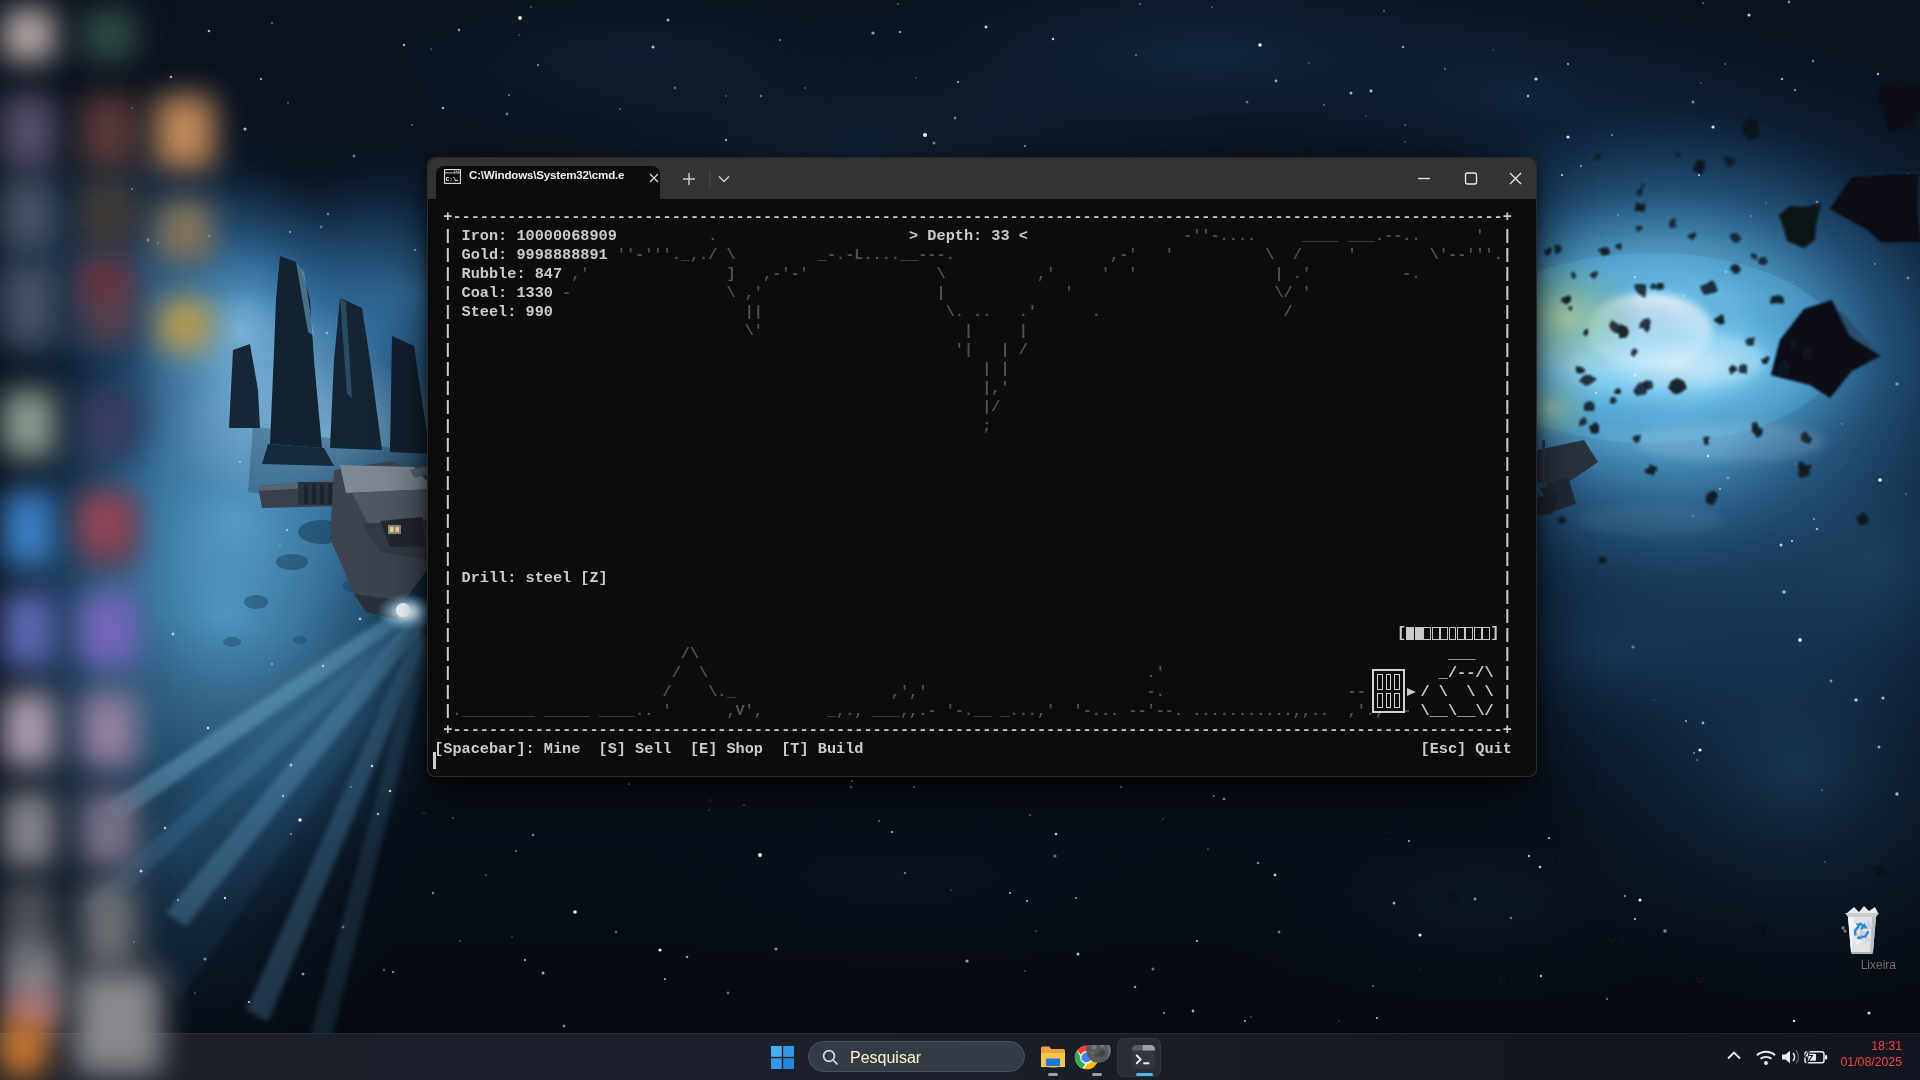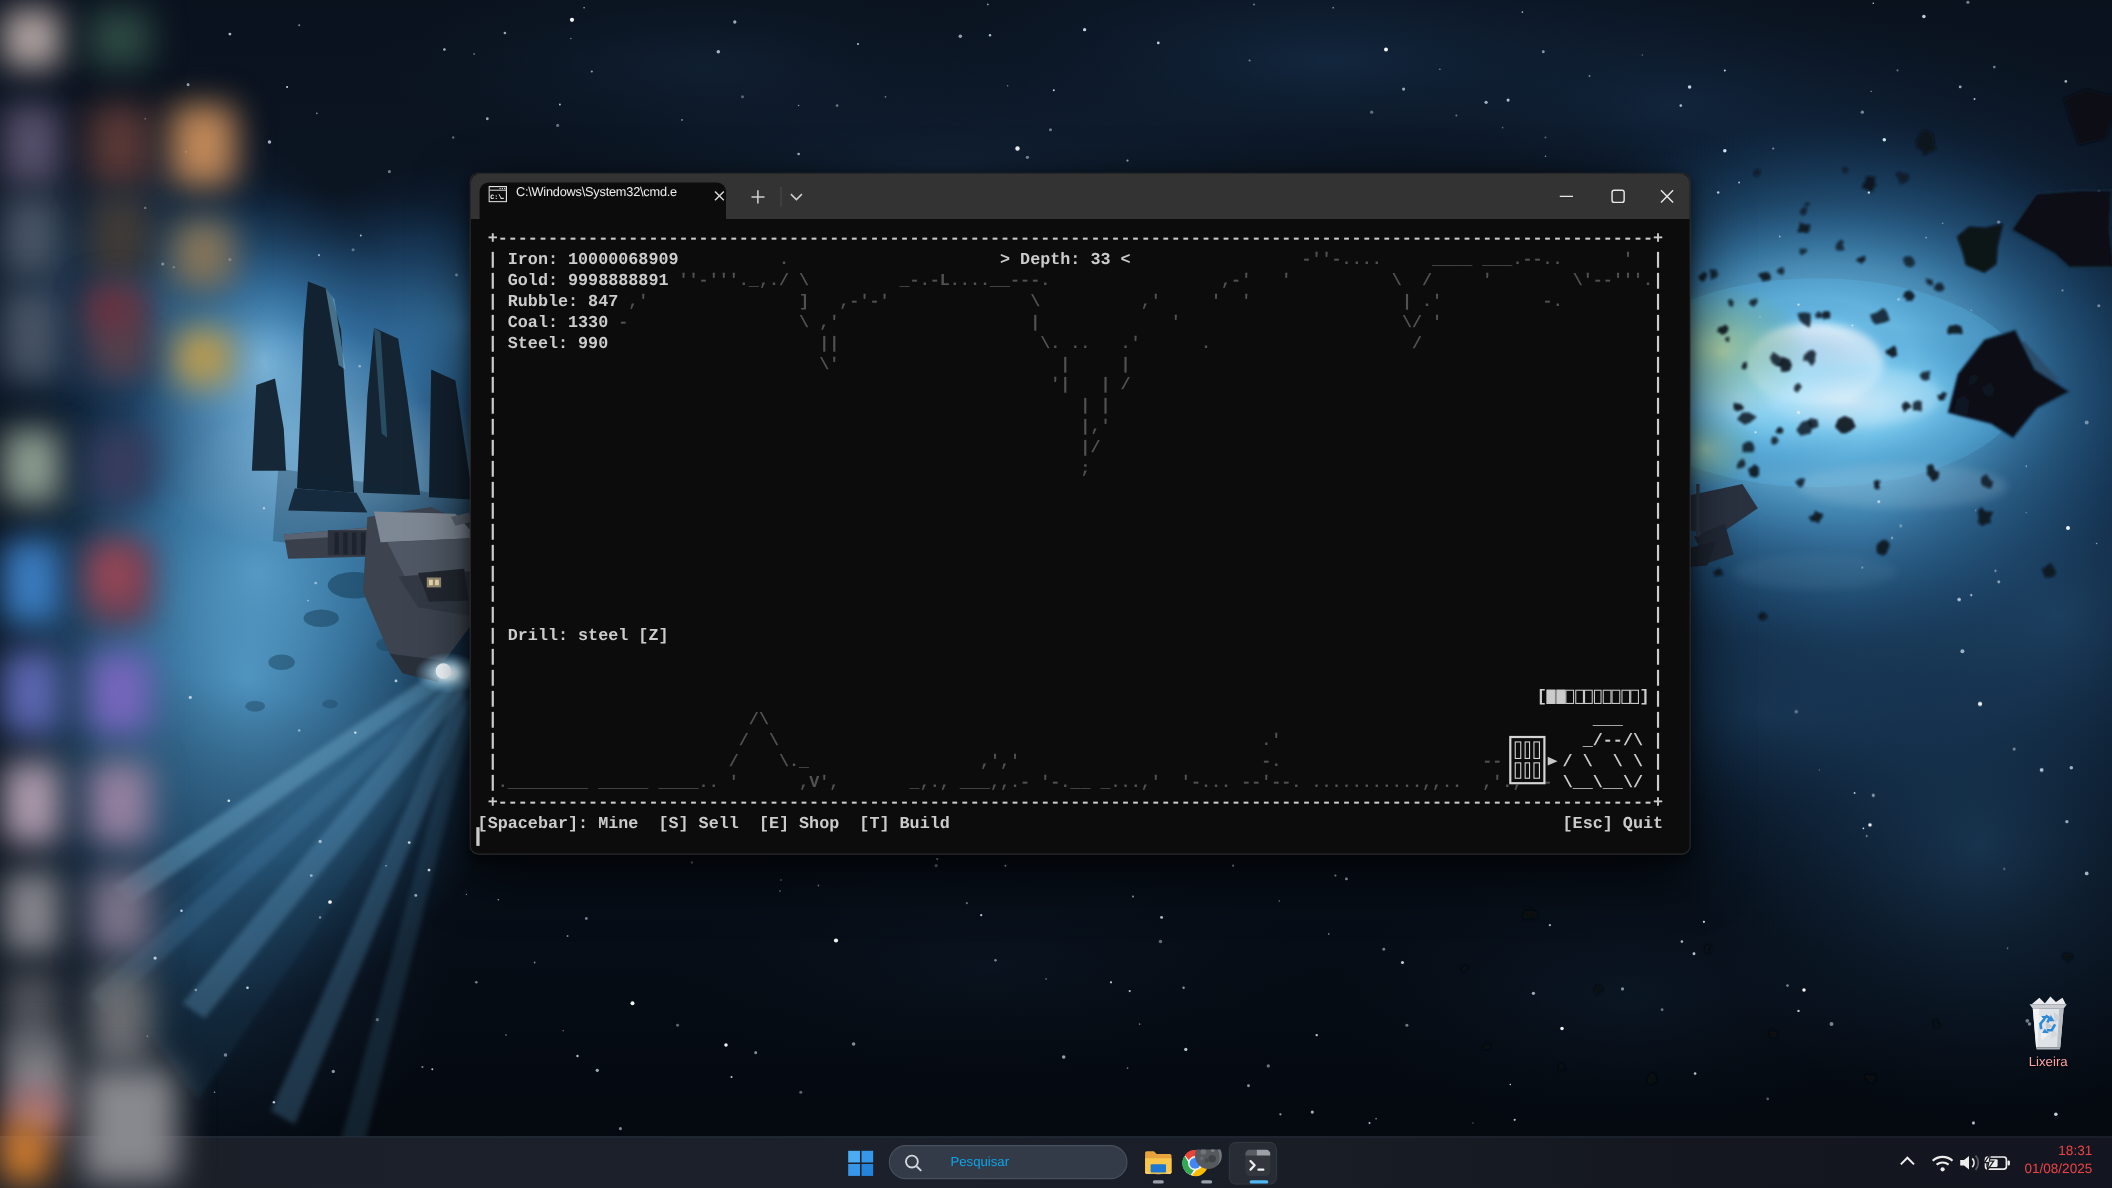--- a/index.html
+++ b/index.html
@@ -9,21 +9,21 @@
 
 .blob{position:absolute;border-radius:12px;filter:blur(15px);z-index:40;}
 
 #win{position:absolute;left:427px;top:157px;width:1110px;height:620px;border-radius:8px;
   background:#0c0c0c;box-shadow:0 18px 50px rgba(0,0,0,0.65),0 4px 14px rgba(0,0,0,0.5);
   border:1px solid rgba(70,70,70,0.55);box-sizing:border-box;}
 #titlebar{position:absolute;left:0;top:0;width:100%;height:41px;background:#333333;
   border-radius:8px 8px 0 0;}
 #tab{position:absolute;left:8px;top:8px;width:224px;height:33px;background:#0c0c0c;
   border-radius:8px 8px 0 0;}
-#tabtitle{position:absolute;left:41px;top:10px;font-size:11.6px;font-weight:normal;color:#efefef;
+#tabtitle{position:absolute;left:41px;top:10px;font-size:11.6px;font-weight:bold;color:#efefef;
   letter-spacing:-0.2px;white-space:nowrap;}
 #term{position:absolute;left:6.2px;top:49.5px;font-family:"Liberation Mono",monospace;
   font-size:15.23px;line-height:19px;font-weight:bold;color:#cccccc;margin:0;
   letter-spacing:0px;}
 #term .d{color:#515151;font-weight:bold;}
 
 #pbar{position:absolute;left:969px;top:467px;height:16px;display:flex;align-items:center;}
 #pbar .br{font-family:"Liberation Mono",monospace;font-weight:bold;font-size:15.23px;color:#cccccc;line-height:16px;}
 #pbar .bx{width:5.9px;height:11px;border:1.1px solid #c8c8c8;margin-left:0.28px;margin-right:0.28px;}
 #pbar .fill{background:#cccccc;}
@@ -35,29 +35,29 @@
   border-top:4.5px solid transparent;border-bottom:4.5px solid transparent;}
 #cursor{position:absolute;left:5px;top:594px;width:2.5px;height:17px;background:#cccccc;}
 
 .capline{stroke:#e8e8e8;stroke-width:1.3;fill:none;}
 
 #taskbar{position:absolute;left:0;top:1033px;width:1920px;height:47px;z-index:30;
   background:linear-gradient(90deg,#1a1f28 0%,#1b202b 42%,#181d26 62%,#141720 80%,#131620 100%);
   border-top:1px solid rgba(120,140,170,0.14);box-sizing:border-box;}
 #search{position:absolute;left:808px;top:7px;width:217px;height:31px;border-radius:17px;
   background:#333b48;border:1px solid #48515e;box-sizing:border-box;}
-#search span{position:absolute;left:55px;top:6.5px;font-size:12px;color:#0ea5e9;}
+#search span{position:absolute;left:41px;top:6.5px;font-size:16px;color:#fef9c3;}
 #termbtn{position:absolute;left:1117px;top:4px;width:44px;height:39px;border-radius:7px;
   background:rgba(255,255,255,0.065);border:1px solid rgba(255,255,255,0.05);box-sizing:border-box;}
 #underline{position:absolute;left:1136px;top:1073px;z-index:31;width:17px;height:3.4px;border-radius:2px;background:#4fb8f2;}
 .rundash{position:absolute;top:39px;width:10px;height:3.2px;border-radius:2px;background:#99a0a9;}
 #tray{position:absolute;right:18px;top:1039px;z-index:31;text-align:right;color:#ef4444;font-size:12.3px;line-height:15.5px;}
 
 #lixeira{position:absolute;left:1828px;top:905px;width:68px;text-align:center;}
-#lixeira .lbl{margin-top:3px;font-size:12px;color:#fca5a5;text-shadow:0 1px 2px rgba(0,0,0,0.9);}
+#lixeira .lbl{margin-top:3px;font-size:12px;color:#737373;text-shadow:0 1px 2px rgba(0,0,0,0.9);text-align:right;}
 </style>
 </head>
 <body>
 
 <div id="wall">
 <svg width="1920" height="1080" viewBox="0 0 1920 1080">
 <defs>
 <filter id="rockblur" x="-20%" y="-20%" width="140%" height="140%">
           <feGaussianBlur stdDeviation="0.9"></feGaussianBlur>
         </filter>

